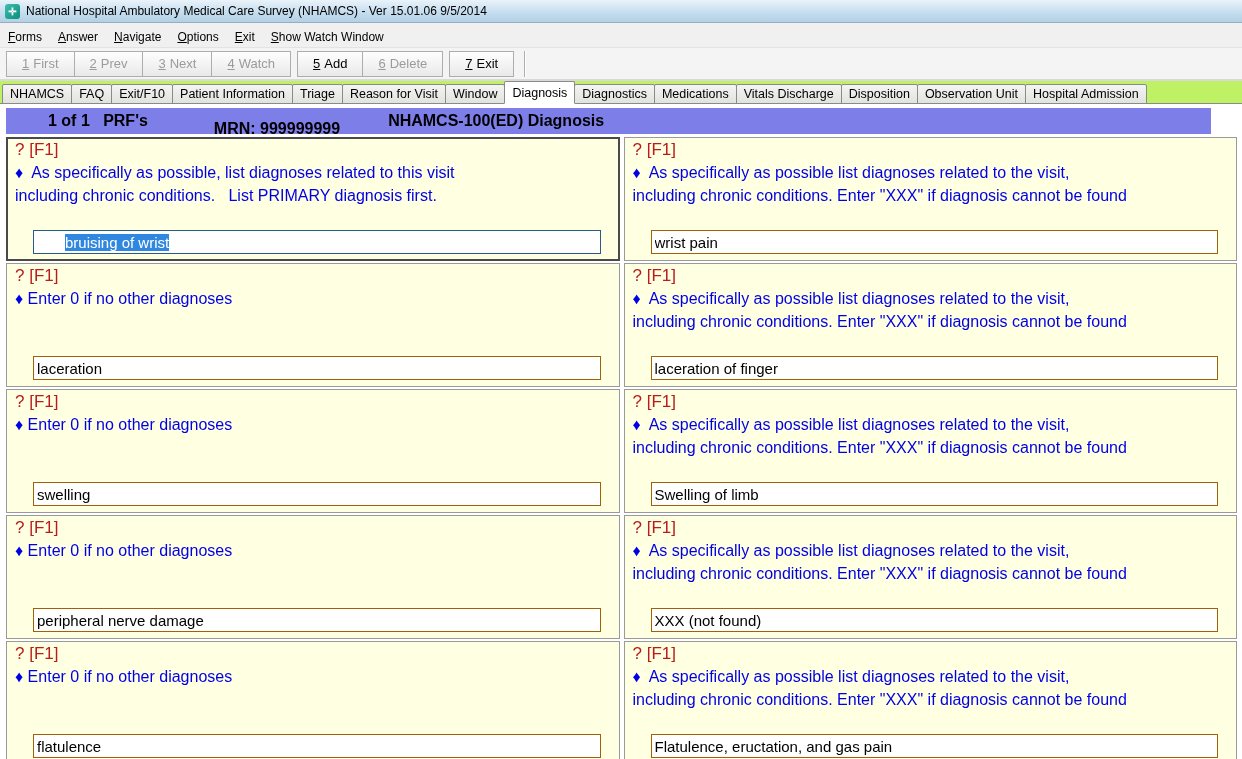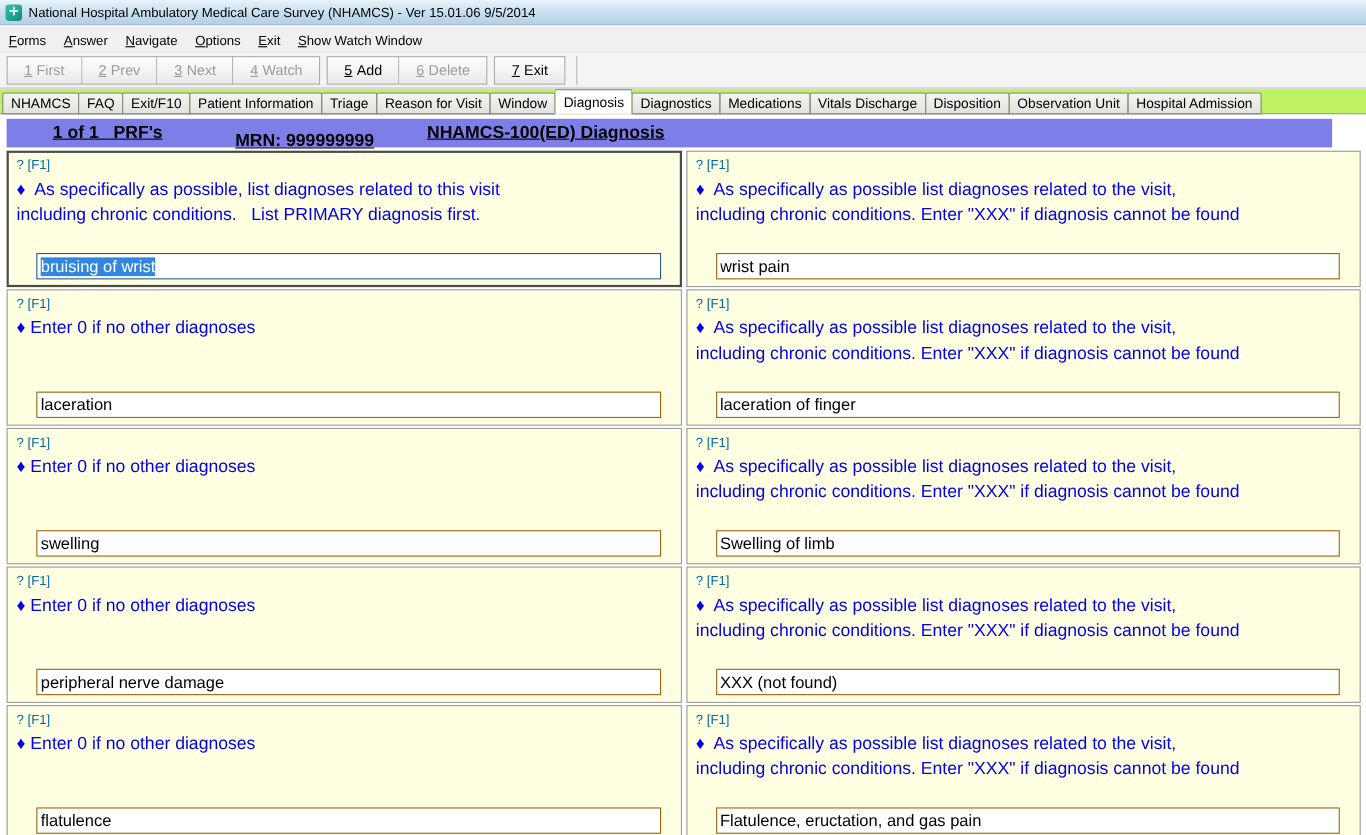--- a/index.html
+++ b/index.html
@@ -39,41 +39,41 @@
   .tab { font-size:12.5px; height:20px; display:flex; align-items:center;
          padding:0 7px; background:linear-gradient(#f4f4f2,#e2e2de);
          border:1px solid #8a8a8a; border-radius:2px 2px 0 0; margin-right:-1px;
          margin-bottom:-1px; white-space:nowrap; cursor:default; }
   .tab.active { background:#fff; height:23px; border-bottom:1px solid #fff; z-index:2; }
 
   
   .rec-strip { padding:4px 0 3px 6px; background:#fff; }
   .rec-header { width:1205px; height:26px; background:#7e7ee8; display:flex;
                 align-items:center; font-weight:bold; font-size:16px; color:#000; }
-  .rec-header span { white-space:pre;text-decoration:underline; }
+  .rec-header span { white-space:pre; }
   .seg-record { margin-left:42px; }
   .seg-mrn    { margin-left:66px;margin-top:16px; }
   .seg-form   { margin-left:48px; }
 
   
   .content { padding:0 5px 0 6px; display:flex; flex-direction:column; gap:2px; }
   .prow { display:flex; gap:4px; }
   .panel { flex:1; height:124px; background:#ffffe1; border:1px solid #9a9a9a;
            padding:2px 8px 6px 8px; display:flex; flex-direction:column; }
   .panel.focused { border:2px solid #4a4a4a; padding:1px 7px 5px 7px; }
-  .help { color:#0369a1; font-size:12px; line-height:20px; }
+  .help { color:#b91c1c; font-size:17px; line-height:20px; }
   .instruction { color:#0000e8; font-size:16px; line-height:23px;
                  white-space:pre; margin-top:1px; overflow:hidden; }
   .field { margin-top:auto; margin-left:18px; width:calc(100% - 28px); height:24px;
            border:1px solid #a16207; background:#fff; color:#000; font-size:15px;
            font-family:"Liberation Sans", sans-serif; padding:1px 3px; }
   .fake-input { margin-top:auto; margin-left:18px; width:calc(100% - 28px); height:24px;
                 border:1px solid #2a5a8a; background:#fff; font-size:15px;
                 line-height:21px; padding:1px 3px; overflow:hidden; white-space:nowrap; }
-  .sel { background:#2f87e0; color:#fff; }
+  .sel { background:#2f87e0; color:#fff;margin-left:28px; }
 </style>
 </head>
 <body>
 
 <div class="titlebar">
   <div class="app-icon">✛</div>
   <div>National Hospital Ambulatory Medical Care Survey (NHAMCS) - Ver 15.01.06 9/5/2014</div>
 </div>
 
 <div class="menubar">

